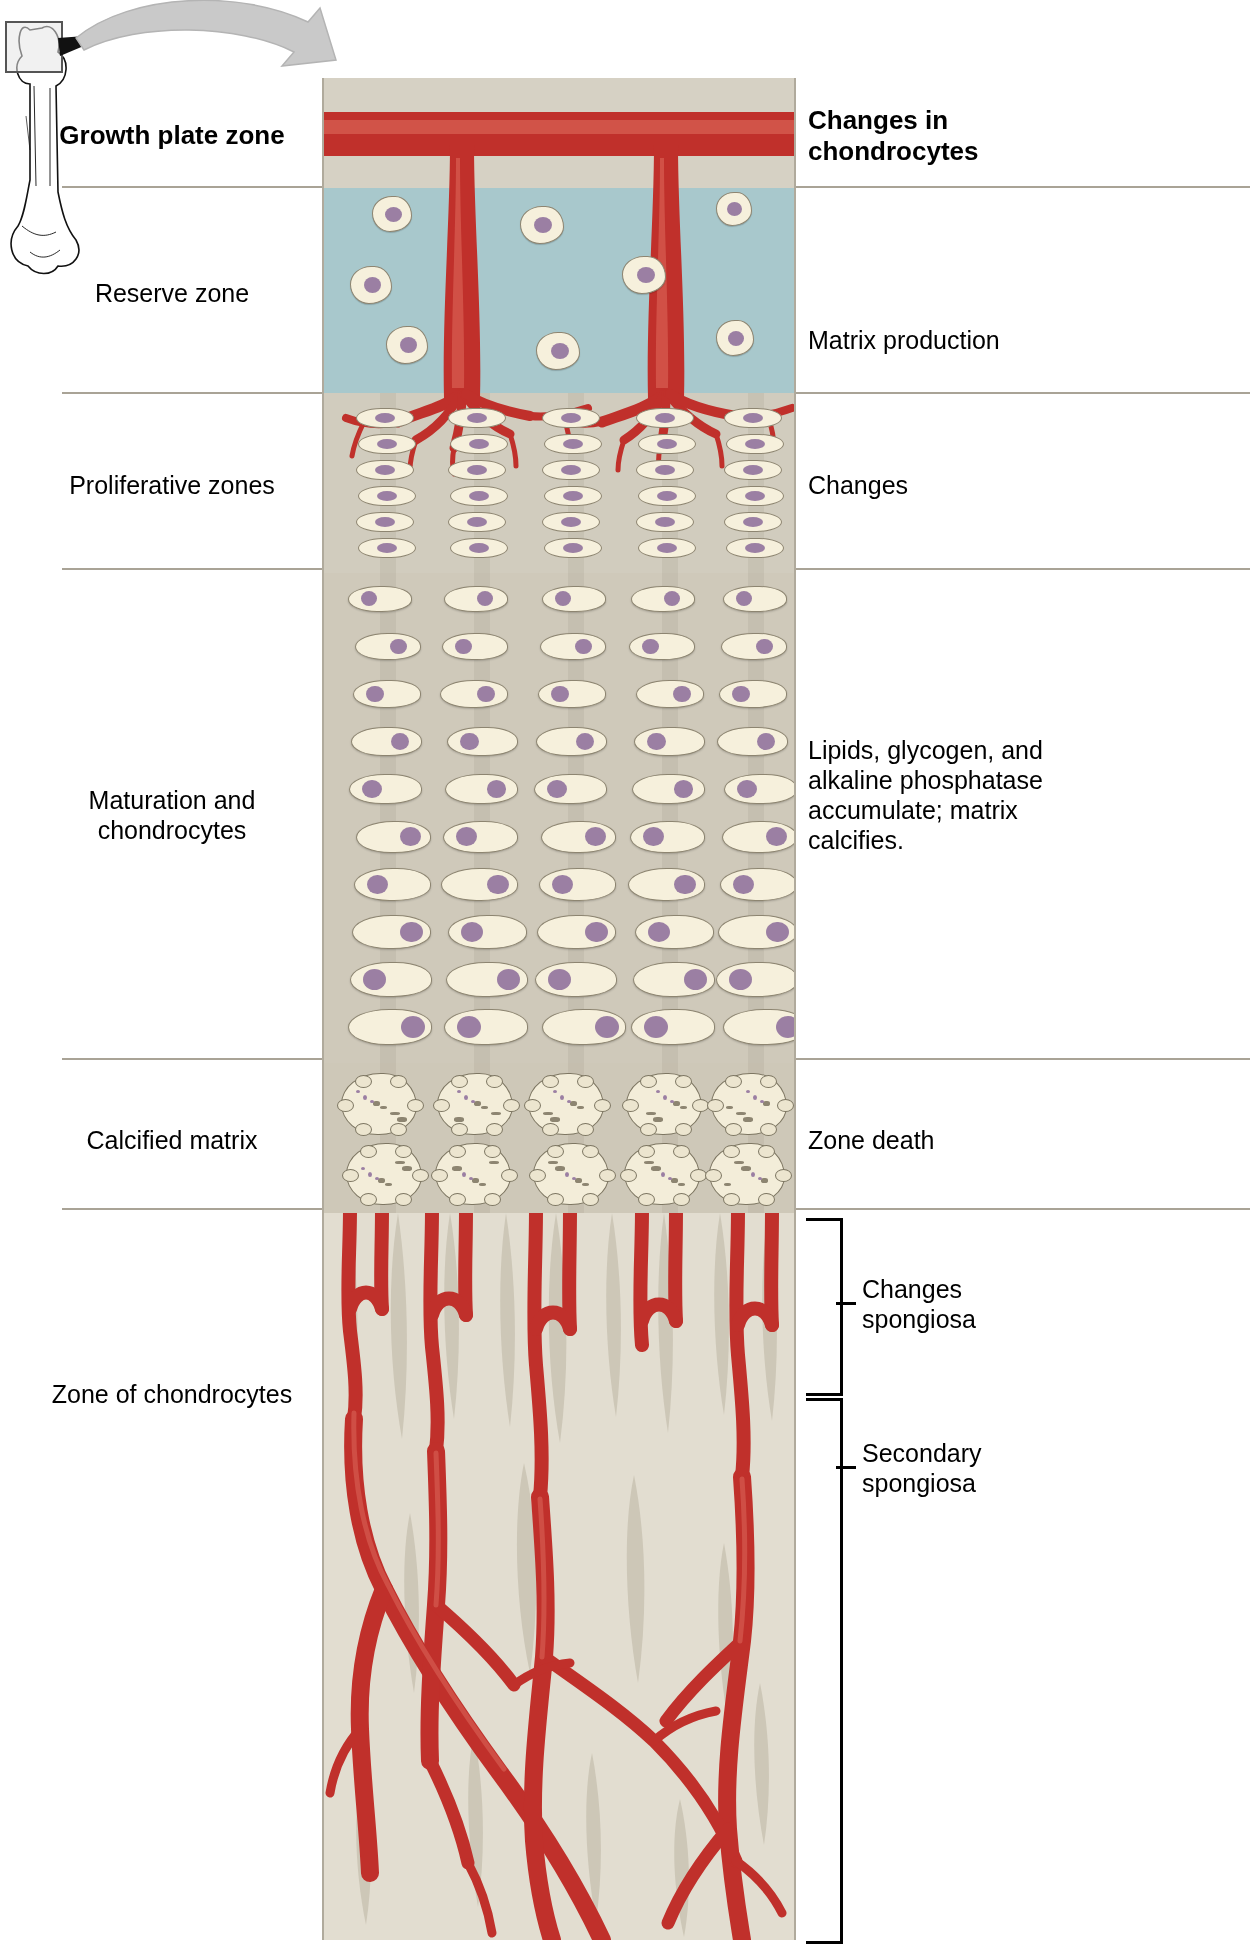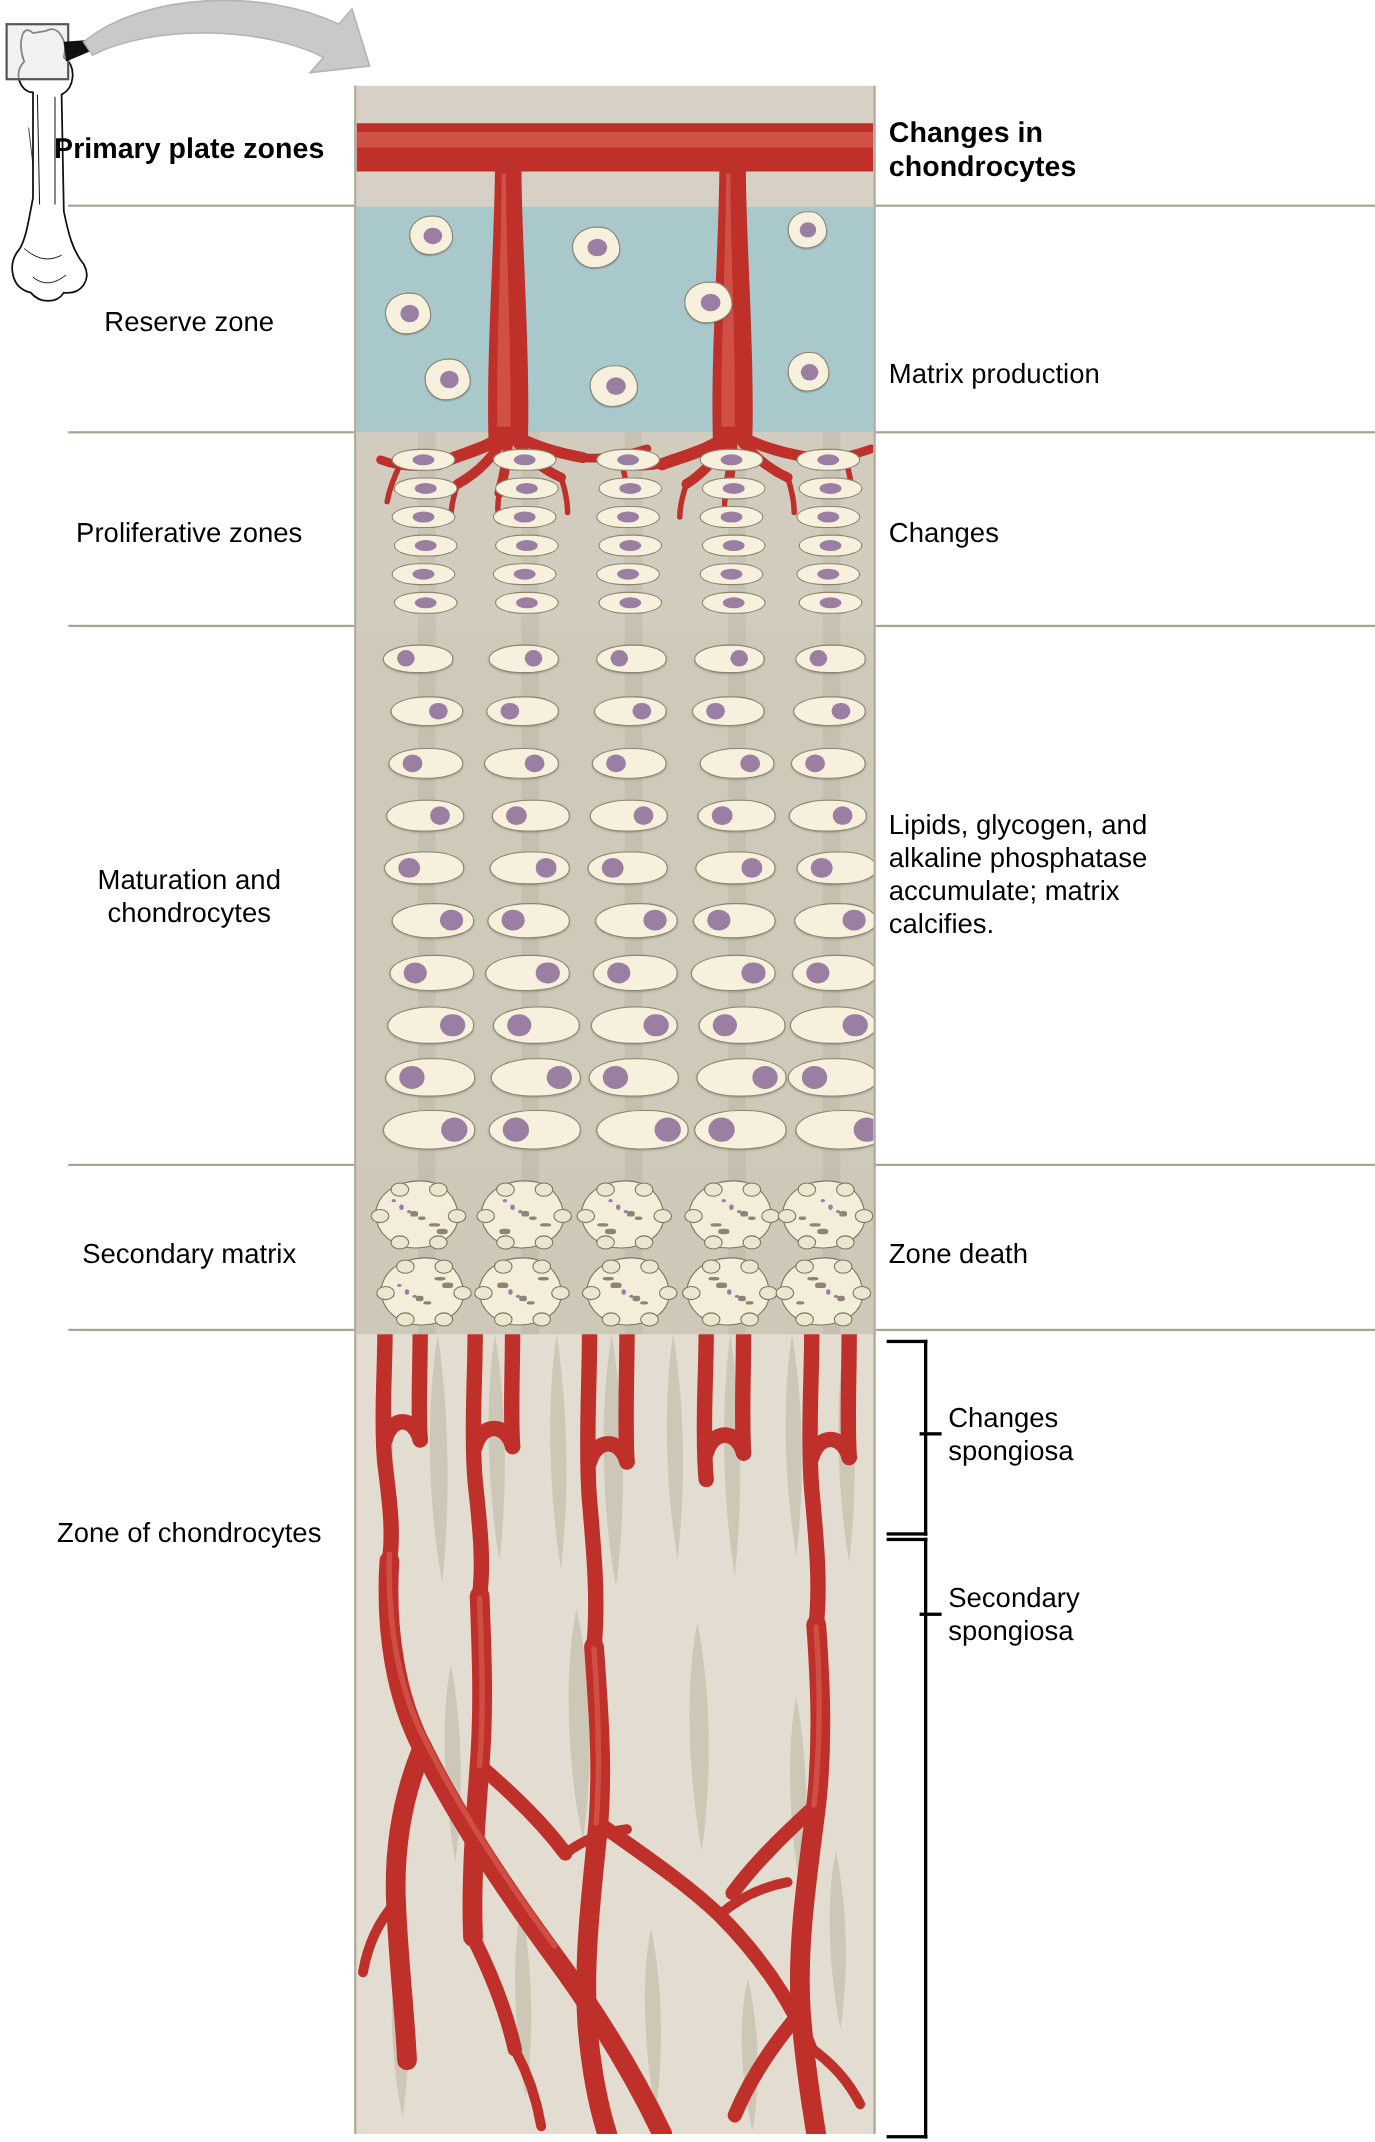--- a/index.html
+++ b/index.html
@@ -86,37 +86,37 @@
   </svg>
 </div>
 
 <div class="abs" style="left:62px;top:-4px;width:290px;height:110px;">
   <svg width="290" height="110" viewBox="0 0 290 110">
     <path d="M14 42 C70 -4 180 -6 246 26 L258 12 L274 64 L220 70 L232 56
              C176 28 78 26 22 54 Z" fill="#c9c9c9" stroke="#b4b4b4" stroke-width="1.5"></path>
   </svg>
 </div>
 
-<div class="abs hdr left-col" style="left:22px;top:120px;">Primary plate zones</div>
+<div class="abs hdr left-col" style="left:22px;top:120px;">Growth plate zone</div>
 
 <div class="abs hdr right-col" style="left:808px;top:105px;">Changes in chondrocytes</div>
 
 <div class="abs rule" style="left:62px;top:186px;width:1188px;"></div>
 <div class="abs rule" style="left:62px;top:392px;width:1188px;"></div>
 <div class="abs rule" style="left:62px;top:568px;width:1188px;"></div>
 <div class="abs rule" style="left:62px;top:1058px;width:1188px;"></div>
 <div class="abs rule" style="left:62px;top:1208px;width:1188px;"></div>
 
 <div class="abs rowlabel left-col" style="left:22px;top:278px;">Reserve zone</div>
 
 <div class="abs rowlabel left-col" style="left:22px;top:470px;">Proliferative zones</div>
 
 <div class="abs rowlabel left-col" style="left:22px;top:785px;">Maturation and chondrocytes</div>
 
-<div class="abs rowlabel left-col" style="left:22px;top:1125px;">Secondary matrix</div>
+<div class="abs rowlabel left-col" style="left:22px;top:1125px;">Calcified matrix</div>
 
 <div class="abs rowlabel left-col" style="left:22px;top:1379px;">Zone of chondrocytes</div>
 
 <div class="abs rowlabel right-col" style="left:808px;top:278px;margin-top:47px;">Matrix production</div>
 
 <div class="abs rowlabel right-col" style="left:808px;top:470px;">Changes</div>
 
 <div class="abs rowlabel right-col" style="left:808px;top:735px;width:250px;">Lipids, glycogen, and alkaline phosphatase accumulate; matrix calcifies.</div>
 
 <div class="abs rowlabel right-col" style="left:808px;top:1125px;">Zone death</div>

